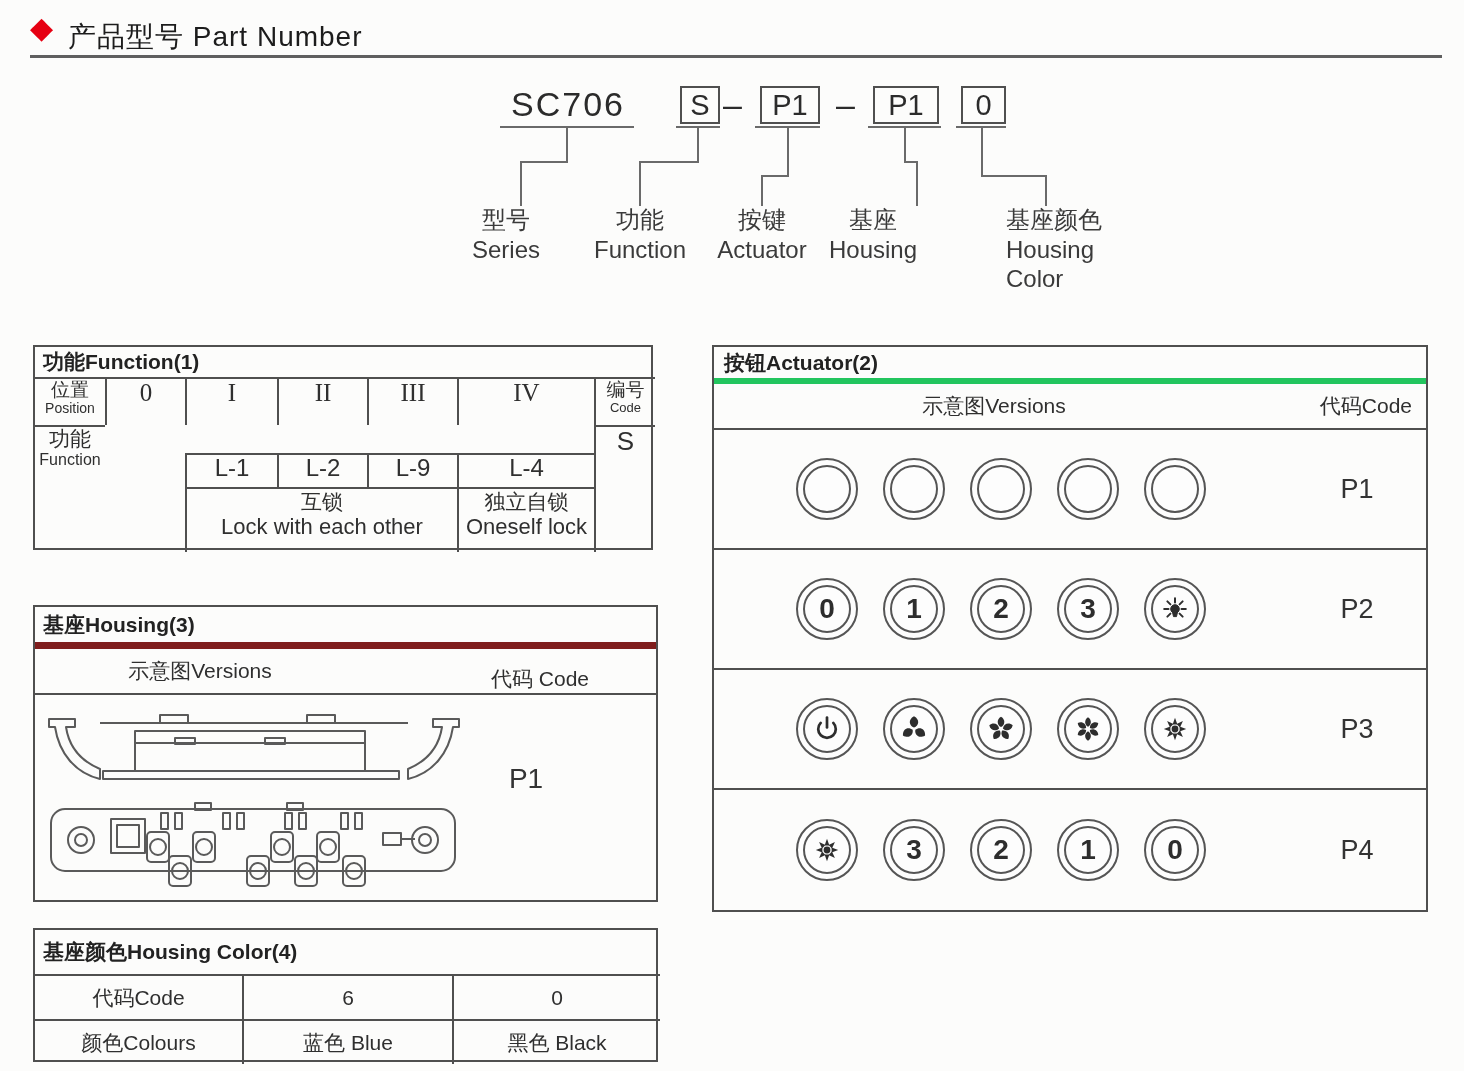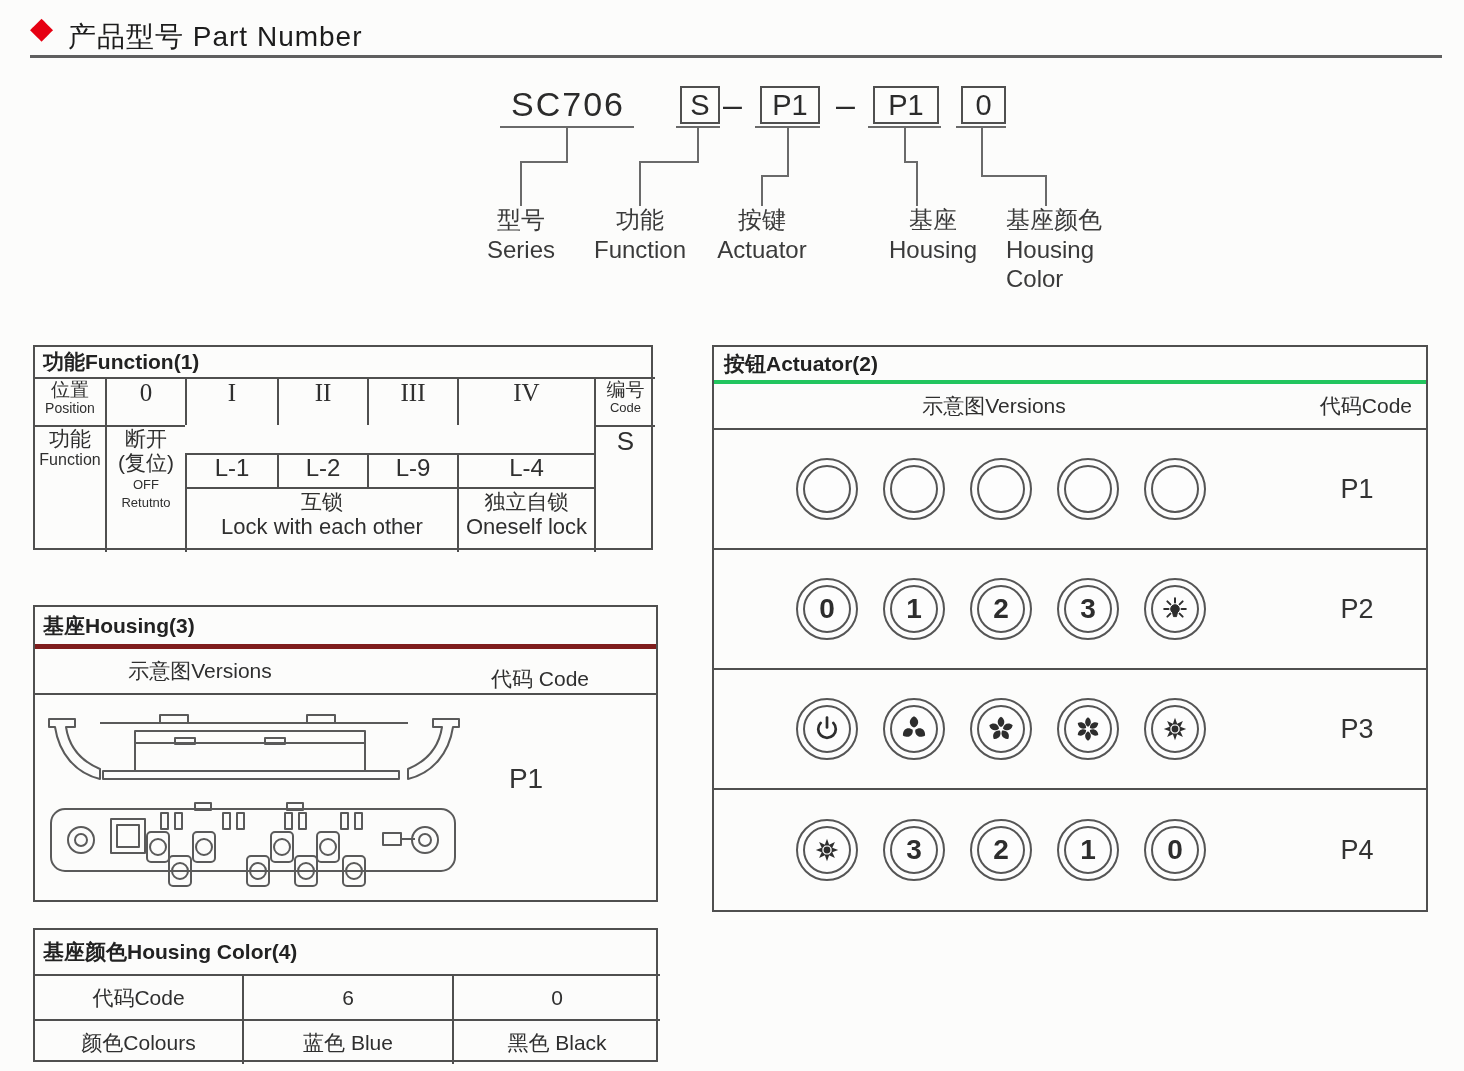--- a/index.html
+++ b/index.html
@@ -42,41 +42,41 @@
   .ft-big{font-size:24px;margin-top:28px;}
   .ft-zh2{font-size:21px;}
   .ft-en2{font-size:16px;}
   .ft-off1{font-size:21px;line-height:1.15;}
   .ft-off2{font-size:13px;line-height:1.2;margin-top:2px;}
   .ft-merge-zh{font-size:21px;line-height:1.2;}
   .ft-merge-en{font-size:22px;line-height:1.2;}
 
   
   .atable{left:712px;top:345px;width:716px;height:567px;display:flex;flex-direction:column;}
-  .a-title{height:38px;border-bottom:4px solid #22c55e;padding-left:10px;}
+  .a-title{height:38px;border-bottom:6px solid #22c55e;padding-left:10px;}
   .a-head{height:47px;border-bottom:2px solid #4f4f4f;position:relative;}
   .a-head .versions{position:absolute;left:120px;top:0;width:320px;height:100%;display:flex;
                     align-items:center;justify-content:center;font-size:21px;}
   .a-head .codehdr{position:absolute;right:14px;top:0;height:100%;display:flex;align-items:center;font-size:21px;}
   .act-rows{flex:1;display:flex;flex-direction:column;}
   .act-row{height:120px;border-bottom:2px solid #4f4f4f;position:relative;}
   .act-row:last-child{border-bottom:none;}
   .act-btns{position:absolute;left:82px;top:50%;transform:translateY(-50%);display:flex;gap:25px;}
   .pbtn{width:62px;height:62px;border:2px solid #555;border-radius:50%;display:flex;
         align-items:center;justify-content:center;background:#fdfdfd;}
   .pbtn-in{width:48px;height:48px;border:2px solid #555;border-radius:50%;display:flex;
            align-items:center;justify-content:center;}
   .gdigit{font-size:28px;font-weight:bold;color:#2d2d2d;}
   .gicon{width:30px;height:30px;display:block;}
   .act-code{position:absolute;left:598px;top:50%;transform:translateY(-50%);width:90px;
             text-align:center;font-size:27px;color:#333;}
 
   
   .htable{left:33px;top:605px;width:625px;height:297px;display:flex;flex-direction:column;}
-  .h-title{height:42px;border-bottom:5px solid #7f1d1d;padding-left:8px;}
+  .h-title{height:42px;border-bottom:7px solid #7f1d1d;padding-left:8px;}
   .h-head{height:46px;border-bottom:2px solid #4f4f4f;position:relative;}
   .h-head .versions{position:absolute;left:40px;top:0;width:250px;height:100%;display:flex;
                     align-items:center;justify-content:center;font-size:21px;}
   .h-head .codehdr{position:absolute;left:430px;top:8px;width:150px;height:100%;display:flex;
                    align-items:center;justify-content:center;font-size:21px;}
   .h-body{flex:1;position:relative;}
   .h-draw{position:absolute;left:8px;top:6px;}
   .h-code{position:absolute;left:446px;top:68px;width:90px;text-align:center;font-size:28px;color:#333;}
 
   
@@ -115,33 +115,33 @@
     <svg class="abs" style="left:440px;top:128px;" width="700" height="78" viewBox="0 0 700 78">
       <g fill="none" stroke="#6a6a6a" stroke-width="2">
         <polyline points="127,0 127,34 81,34 81,78"></polyline>
         <polyline points="258,0 258,34 200,34 200,78"></polyline>
         <polyline points="348,0 348,48 322,48 322,78"></polyline>
         <polyline points="465,0 465,34 477,34 477,78"></polyline>
         <polyline points="542,0 542,48 606,48 606,78"></polyline>
       </g>
     </svg>
 
-    <div class="pn-label" style="left:481px;width:80px;">
+    <div class="pn-label" style="left:466px;width:80px;">
       <div class="zh">型号</div>
       <div class="en">Series</div>
     </div>
     <div class="pn-label" style="left:588px;width:104px;">
       <div class="zh">功能</div>
       <div class="en">Function</div>
     </div>
     <div class="pn-label" style="left:700px;width:124px;">
       <div class="zh">按键</div>
       <div class="en">Actuator</div>
     </div>
-    <div class="pn-label" style="left:881px;width:104px;">
+    <div class="pn-label" style="left:821px;width:104px;">
       <div class="zh">基座</div>
       <div class="en">Housing</div>
     </div>
     <div class="pn-label" style="left:1006px;width:136px;text-align:left;">
       <div class="zh">基座颜色</div>
       <div class="en">Housing</div>
       <div class="en">Color</div>
     </div>
   </div>
 
@@ -158,26 +158,20 @@
     <div class="fcell ft-roman" style="grid-row:2;grid-column:5;">III</div>
     <div class="fcell ft-roman" style="grid-row:2;grid-column:6;">IV</div>
     <div class="fcell" style="grid-row:2;grid-column:7;">
       <span class="ft-zh">编号</span>
       <span class="ft-en" style="font-size:13px;">Code</span>
     </div>
 
     <div class="fcell no-l" style="grid-row:3/5;grid-column:1;">
       <span class="ft-zh2">功能</span>
       <span class="ft-en2">Function</span>
-    </div>
-    <div class="fcell" style="grid-row:3/5;grid-column:2;">
-      <span class="ft-off1">断开</span>
-      <span class="ft-off1">(复位)</span>
-      <span class="ft-off2">OFF</span>
-      <span class="ft-off2">Retutnto</span>
     </div>
     <div class="fcell ft-big" style="grid-row:3;grid-column:3;">L-1</div>
     <div class="fcell ft-big" style="grid-row:3;grid-column:4;">L-2</div>
     <div class="fcell ft-big" style="grid-row:3;grid-column:5;">L-9</div>
     <div class="fcell ft-big" style="grid-row:3;grid-column:6;">L-4</div>
     <div class="fcell" style="grid-row:4;grid-column:6;">
       <span class="ft-merge-zh">独立自锁</span>
       <span class="ft-merge-en">Oneself lock</span>
     </div>
     <div class="fcell" style="grid-row:4;grid-column:3/6;">

